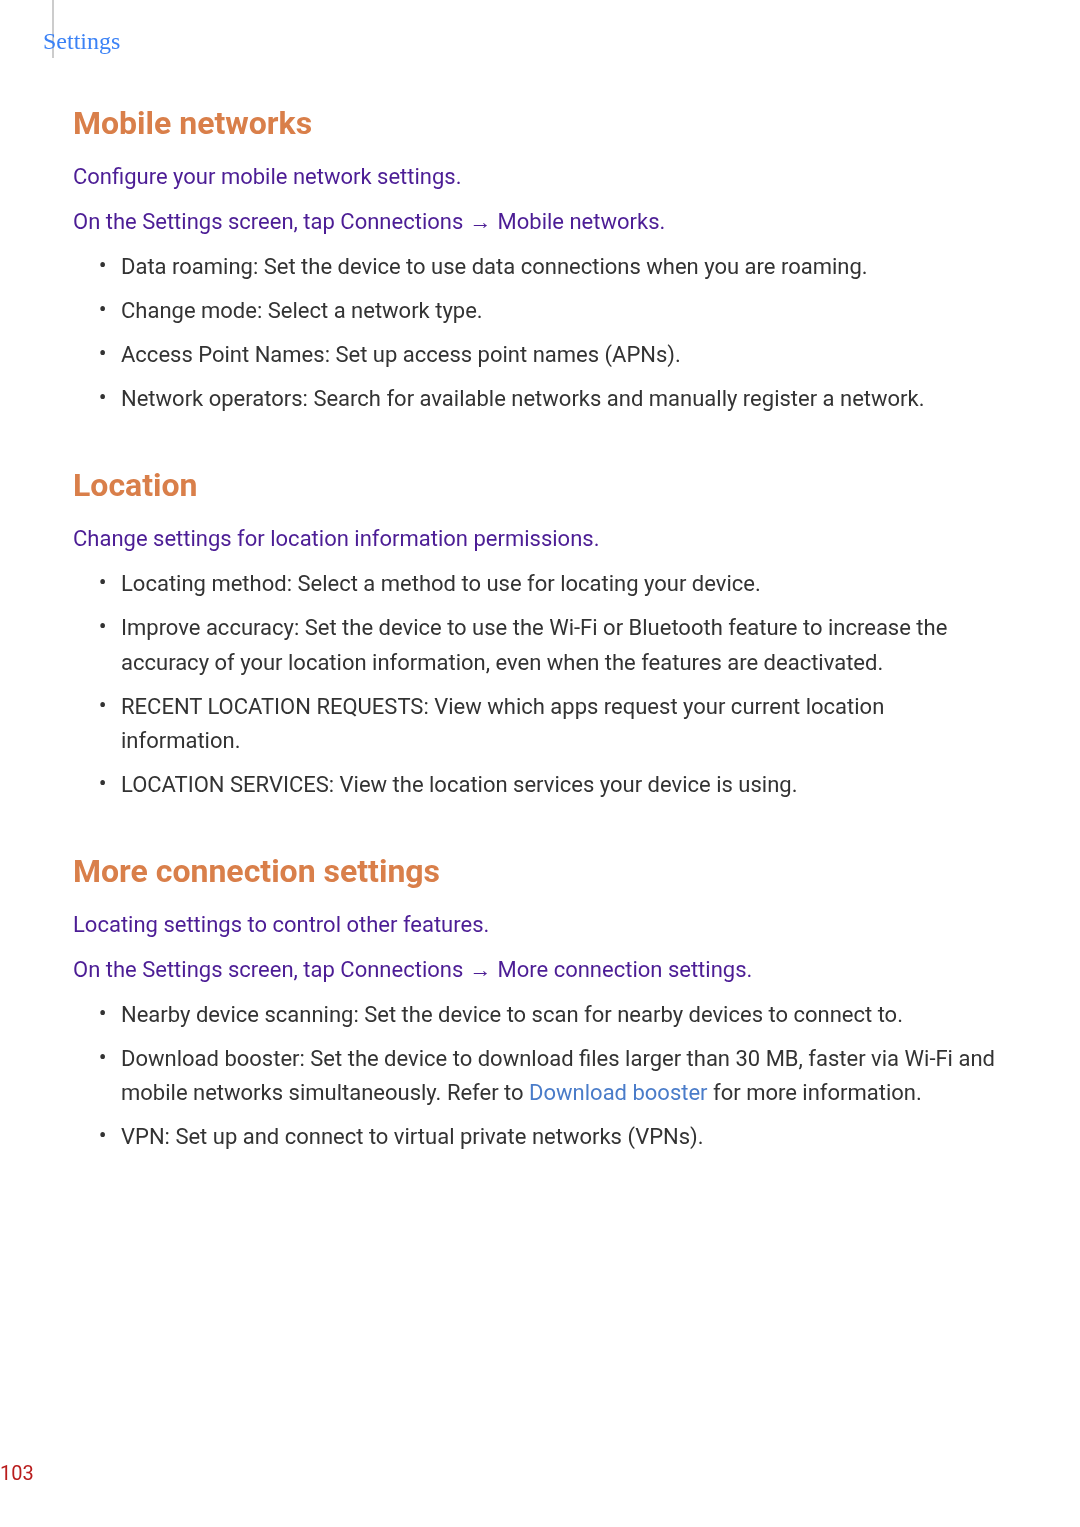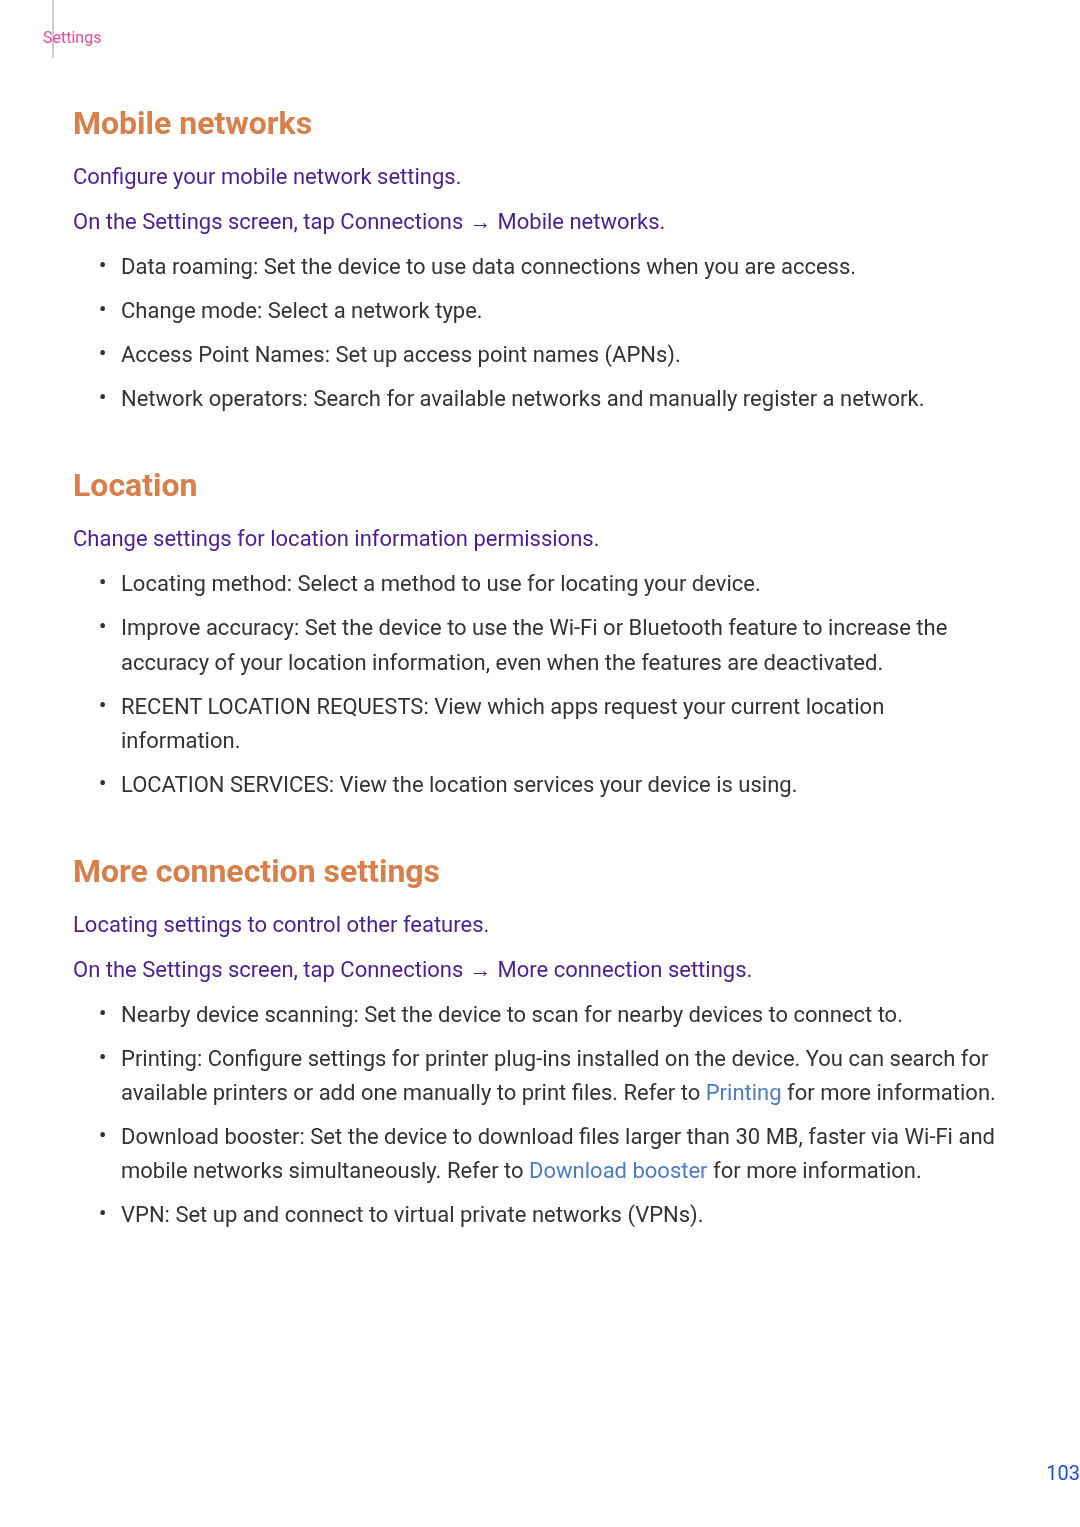--- a/index.html
+++ b/index.html
@@ -12,23 +12,24 @@
       background: #ffffff;
       width: 1080px;
       height: 1527px;
       color: #333333;
       position: relative;
     }
     .page-header {
       position: absolute;
       top: 28px;
       left: 43px;
-      font-size: 16px;
-      color: #ec4899;
+      font-size: 24px;
+      color: #3b82f6;
       font-weight: 400;
+      font-family: Liberation Serif, serif;
     }
     .header-tick {
       position: absolute;
       top: 0;
       left: 52px;
       width: 2px;
       height: 58px;
       background: #cccccc;
     }
     .content {
@@ -85,40 +86,40 @@
       color: #4a7cc9;
     }
     .arrow {
       font-family: Arial, sans-serif;
     }
     .page-number {
       position: absolute;
       bottom: 42px;
       left: 0;
       right: 0;
-      text-align: right;
+      text-align: left;
       font-size: 20px;
-      color: #1d4ed8;
+      color: #b91c1c;
     }
   </style>
 </head>
 <body>
 
 <div class="header-tick"></div>
 <div class="page-header">Settings</div>
 
 <div class="content">
 
   <h2>Mobile networks</h2>
   <p>Configure your mobile network settings.</p>
   <p>
     <span>On the Settings screen, tap </span><span class="bold">Connections</span><span class="arrow"> → </span><span class="bold">Mobile networks</span><span>.</span>
   </p>
   <ul>
-    <li><span class="bold">Data roaming</span><span>: Set the device to use data connections when you are access.</span></li>
+    <li><span class="bold">Data roaming</span><span>: Set the device to use data connections when you are roaming.</span></li>
     <li><span class="bold">Change mode</span><span>: Select a network type.</span></li>
     <li><span class="bold">Access Point Names</span><span>: Set up access point names (APNs).</span></li>
     <li><span class="bold">Network operators</span><span>: Search for available networks and manually register a network.</span></li>
   </ul>
 
   <h2 class="section-spacing">Location</h2>
   <p>Change settings for location information permissions.</p>
   <ul>
     <li><span class="bold">Locating method</span><span>: Select a method to use for locating your device.</span></li>
     <li><span class="bold">Improve accuracy</span><span>: Set the device to use the Wi-Fi or Bluetooth feature to increase the accuracy of your location information, even when the features are deactivated.</span></li>
@@ -126,20 +127,19 @@
     <li><span class="bold">LOCATION SERVICES</span><span>: View the location services your device is using.</span></li>
   </ul>
 
   <h2 class="section-spacing">More connection settings</h2>
   <p>Locating settings to control other features.</p>
   <p>
     <span>On the Settings screen, tap </span><span class="bold">Connections</span><span class="arrow"> → </span><span class="bold">More connection settings</span><span>.</span>
   </p>
   <ul>
     <li><span class="bold">Nearby device scanning</span><span>: Set the device to scan for nearby devices to connect to.</span></li>
-    <li><span class="bold">Printing</span><span>: Configure settings for printer plug-ins installed on the device. You can search for available printers or add one manually to print files. Refer to </span><span class="link">Printing</span><span> for more information.</span></li>
     <li><span class="bold">Download booster</span><span>: Set the device to download files larger than 30 MB, faster via Wi-Fi and mobile networks simultaneously. Refer to </span><span class="link">Download booster</span><span> for more information.</span></li>
     <li><span class="bold">VPN</span><span>: Set up and connect to virtual private networks (VPNs).</span></li>
   </ul>
 
 </div>
 
 <div class="page-number">103</div>
 
 </body></html>

